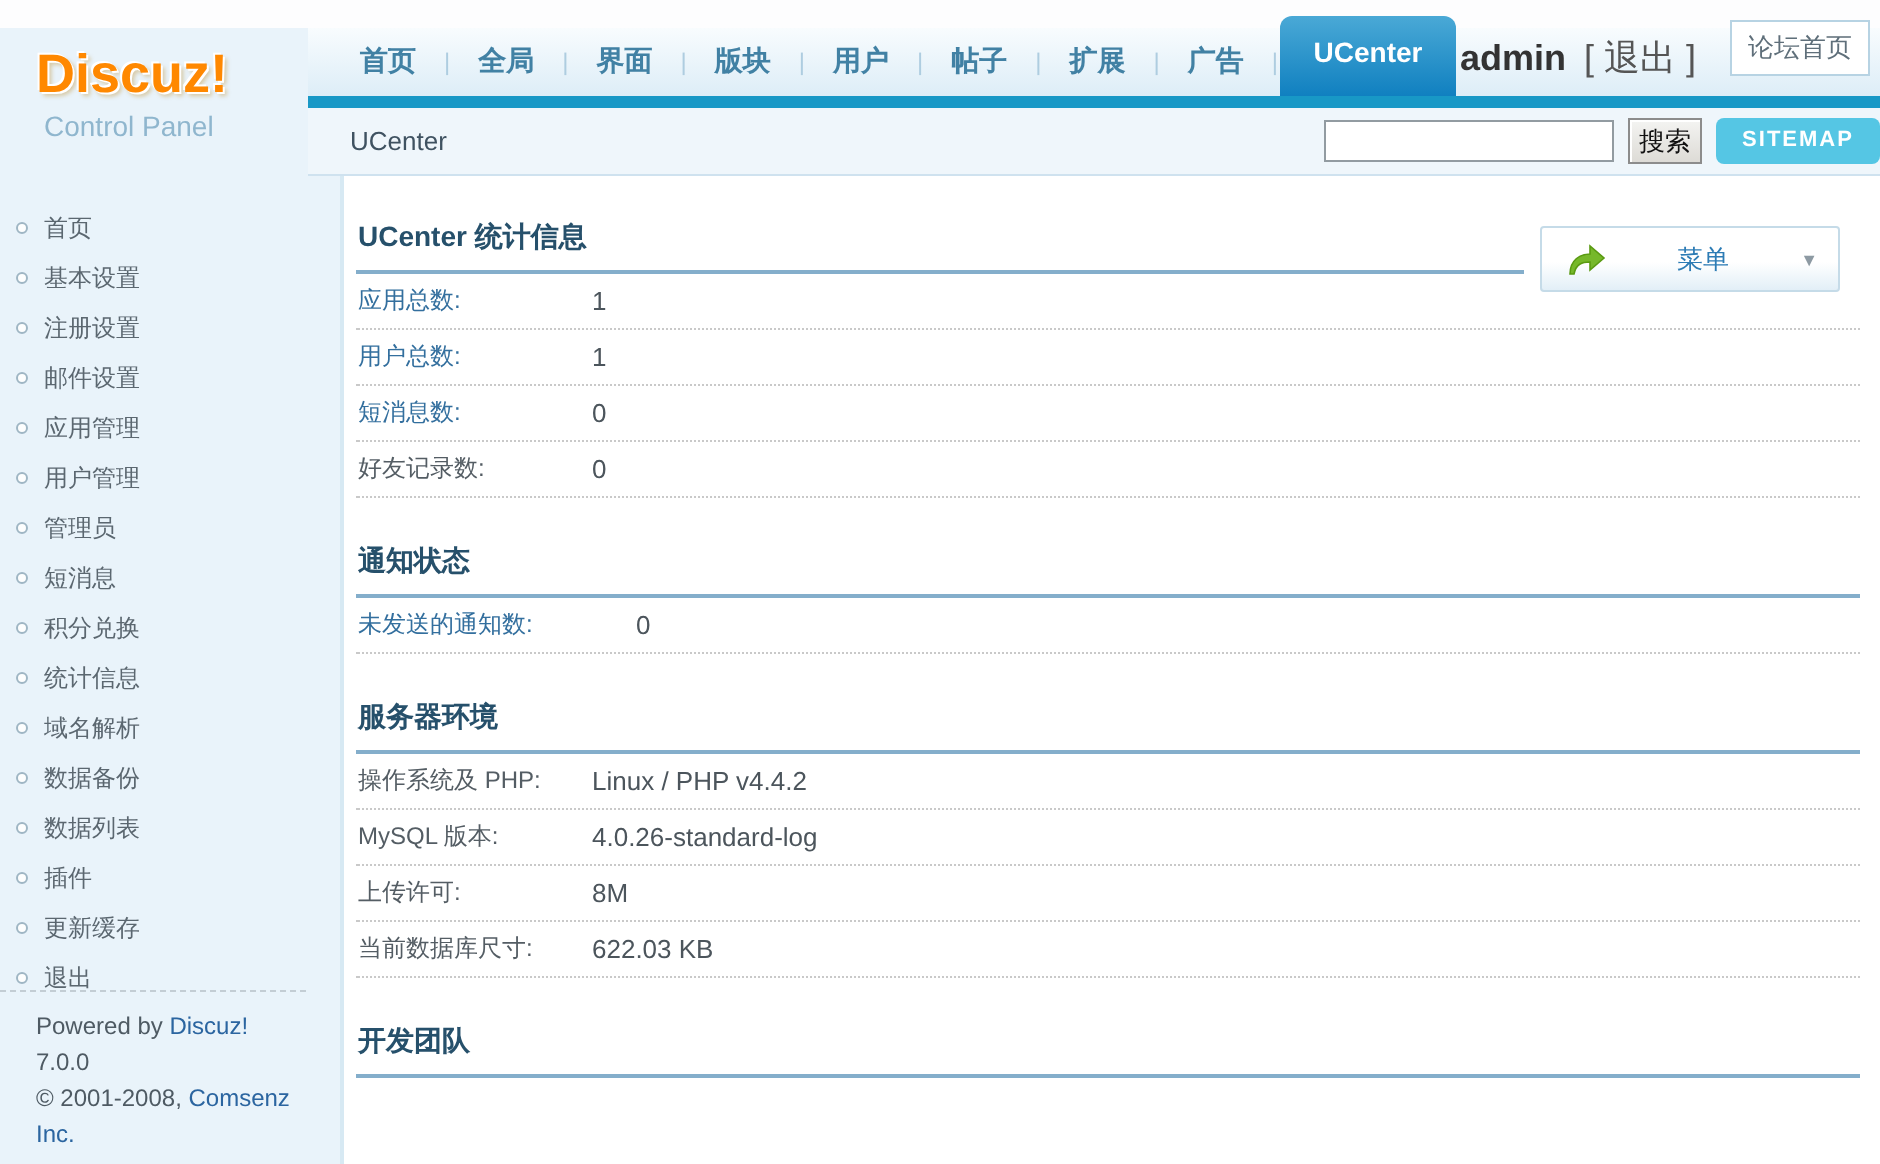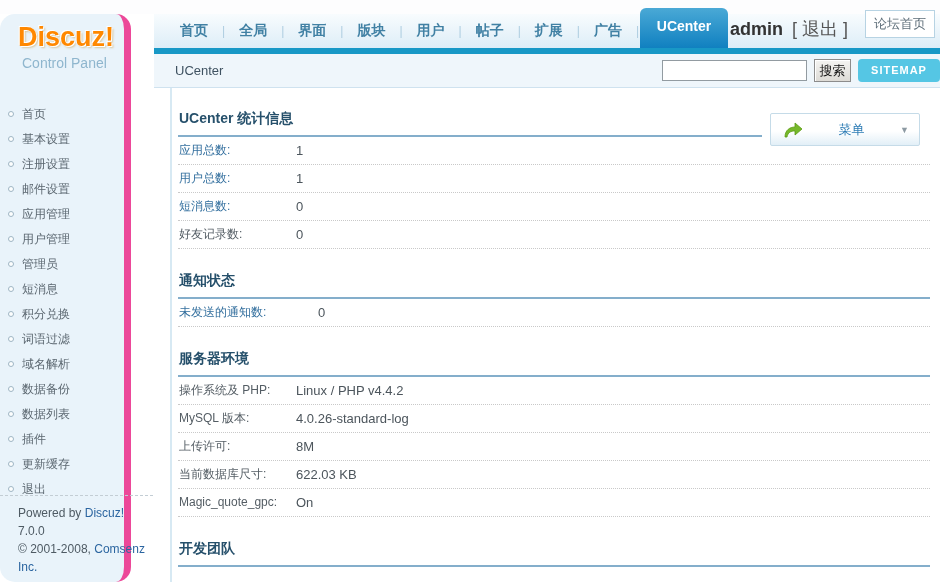--- a/index.html
+++ b/index.html
@@ -3,22 +3,22 @@
 <meta charset="utf-8">
 <style>
   * { margin:0; padding:0; box-sizing:border-box; }
   body { font-family:"Liberation Sans","DejaVu Sans",sans-serif; background:#fff; }
   #app { position:relative; width:940px; height:582px; background:#fff; overflow:hidden; }
 
   
   .top-strip { position:absolute; left:0; top:0; width:940px; height:14px; background:#fdfdfe; }
 
   
-  .sidebar { position:absolute; left:0; top:14px; width:131px; height:568px;
-             background:#e9f3fa; border-right:7px solid #ec4899;border-radius:15px; }
+  .sidebar { position:absolute; left:0; top:14px; width:172px; height:568px;
+             background:#e9f3fa; border-right:1px solid #ec4899; }
   .logo-block { padding:8px 0 0 18px; height:74px; }
   .logo-main { font-size:27px; font-weight:bold; color:#ff8800;
                text-shadow:1px 1px 0 #fff, -1px -1px 0 #fff, 2px 2px 2px rgba(180,120,0,.35);
                letter-spacing:0px; }
   .logo-sub { font-size:14px; color:#8fb6ce; margin:2px 0 0 4px; }
   .side-menu { list-style:none; margin-top:14px; }
   .side-menu li { height:25px; line-height:25px; font-size:12px; color:#5b6770;
                   padding-left:22px; position:relative; cursor:pointer; }
   .side-menu li .bullet { position:absolute; left:8px; top:9px; width:6px; height:6px;
                   border:1px solid #9fb6c4; border-radius:50%; background:#fdfefe; }
@@ -95,21 +95,21 @@
     <ul class="side-menu">
       <li><span class="bullet"></span><span>首页</span></li>
       <li><span class="bullet"></span><span>基本设置</span></li>
       <li><span class="bullet"></span><span>注册设置</span></li>
       <li><span class="bullet"></span><span>邮件设置</span></li>
       <li><span class="bullet"></span><span>应用管理</span></li>
       <li><span class="bullet"></span><span>用户管理</span></li>
       <li><span class="bullet"></span><span>管理员</span></li>
       <li><span class="bullet"></span><span>短消息</span></li>
       <li><span class="bullet"></span><span>积分兑换</span></li>
-      <li><span class="bullet"></span><span>词语过滤</span></li>
+      <li><span class="bullet"></span><span>统计信息</span></li>
       <li><span class="bullet"></span><span>域名解析</span></li>
       <li><span class="bullet"></span><span>数据备份</span></li>
       <li><span class="bullet"></span><span>数据列表</span></li>
       <li><span class="bullet"></span><span>插件</span></li>
       <li><span class="bullet"></span><span>更新缓存</span></li>
       <li><span class="bullet"></span><span>退出</span></li>
     </ul>
     <div class="side-footer">
       <div>
         <span>Powered by</span>
@@ -205,21 +205,17 @@
       <span class="val">4.0.26-standard-log</span>
     </div>
     <div class="row">
       <span class="lbl">上传许可:</span>
       <span class="val">8M</span>
     </div>
     <div class="row">
       <span class="lbl">当前数据库尺寸:</span>
       <span class="val">622.03 KB</span>
     </div>
-    <div class="row">
-      <span class="lbl">Magic_quote_gpc:</span>
-      <span class="val">On</span>
-    </div>
 
     <div class="section-head section-gap">开发团队</div>
 
   </div>
 </div>
 
 </body></html>

